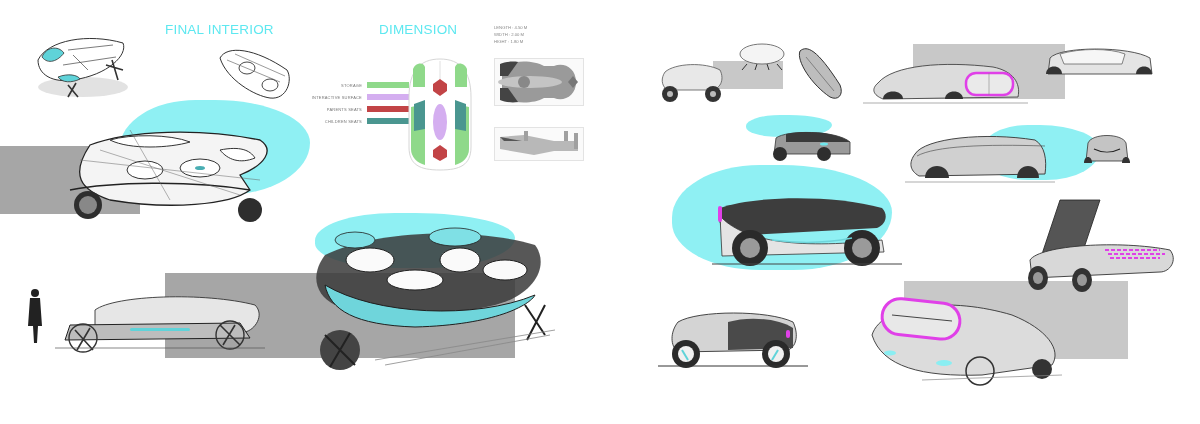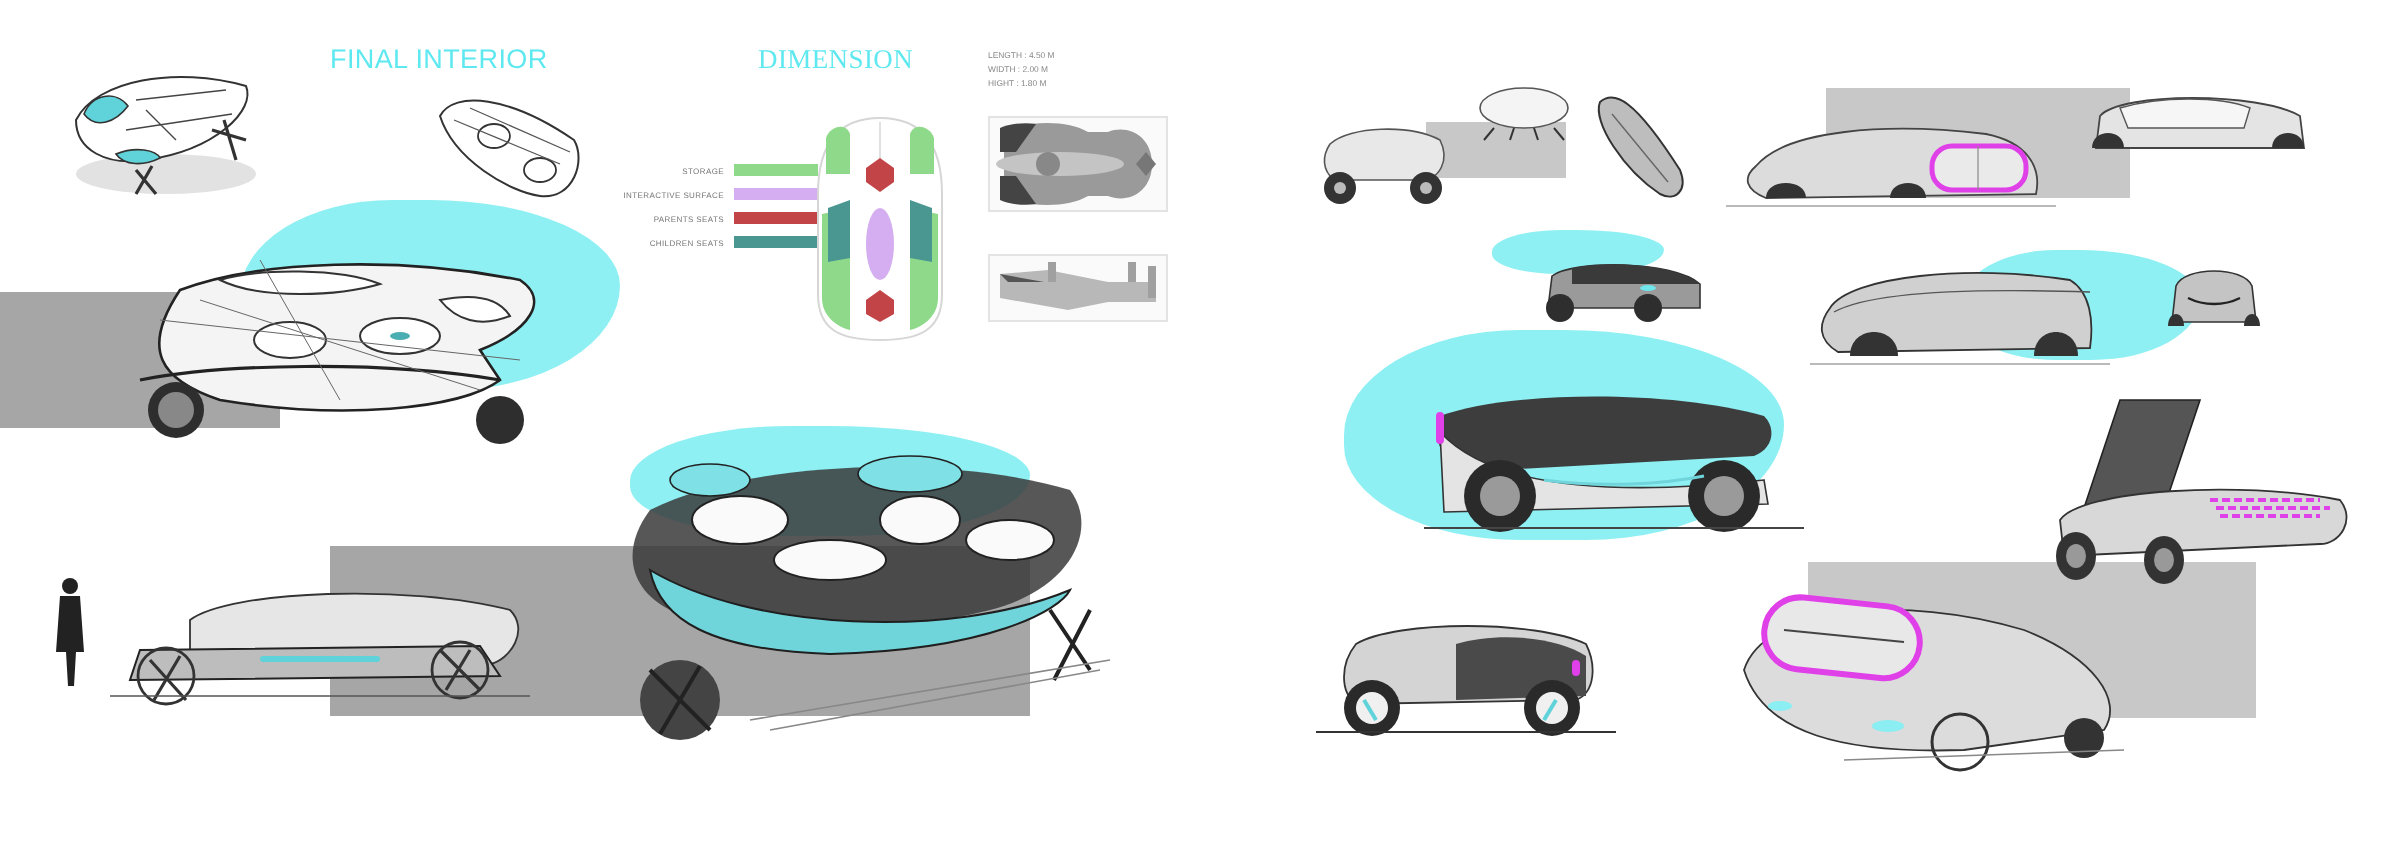--- a/index.html
+++ b/index.html
@@ -22,21 +22,21 @@
     .spec-line { font-size: 4.2px; color: #888; line-height: 7px; white-space: nowrap; font-family: "Liberation Sans", sans-serif; }
     .plan-box { position: absolute; border: 1px solid #e3e3e3; background: #fafafa; }
     svg { position: absolute; overflow: visible; }
   </style>
 </head>
 <body>
 
 <div class="abs" style="left:0;top:0;width:600px;height:376px;">
 
   <div class="title" style="left:165px;top:22px;">FINAL INTERIOR</div>
-  <div class="title" style="left:379px;top:22px;font-family:Liberation Serif, serif;">DIMENSION</div>
+  <div class="title" style="left:379px;top:22px;">DIMENSION</div>
 
   <div class="abs" style="left:494px;top:24px;">
     <div class="spec-line">LENGTH : 4.50 M</div>
     <div class="spec-line">WIDTH : 2.00 M</div>
     <div class="spec-line">HIGHT : 1.80 M</div>
   </div>
 
   <div class="legend-row" style="top:80px;">
     <span class="legend-label">STORAGE</span>
     <span class="legend-swatch" style="background:#8fd98a;"></span>

